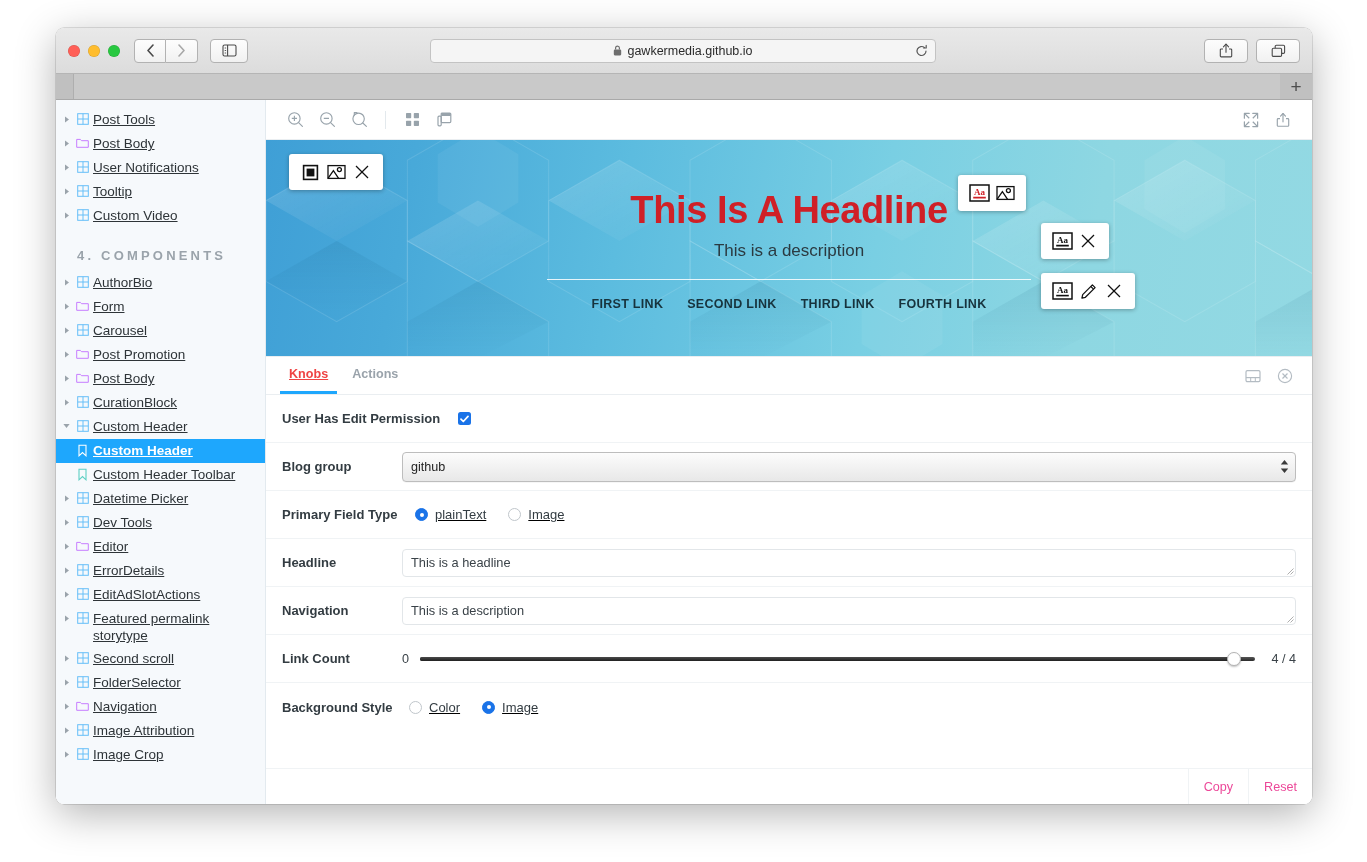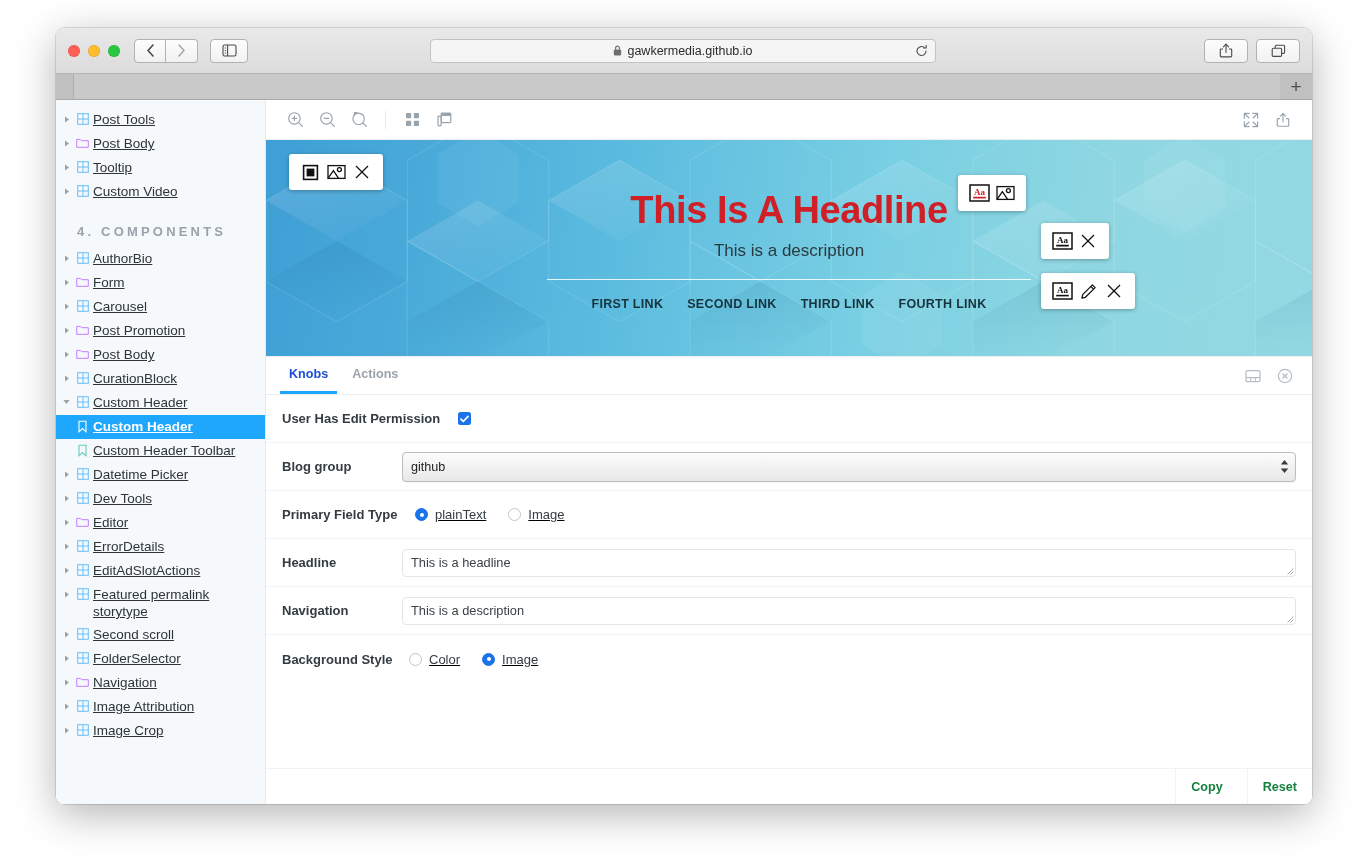--- a/index.html
+++ b/index.html
@@ -244,21 +244,21 @@
     border-bottom: 1px solid #eaeef1;
     padding: 0 14px;
   }
   .atab {
     display: flex; align-items: center;
     padding: 0 9px; margin-right: 6px;
     font-size: 12.6px; font-weight: bold;
     color: #9aa3ab; cursor: pointer;
     border-bottom: 3px solid transparent;
   }
-  .atab.active { color: #1d4ed8; border-bottom-color: #1EA7FD; }
+  .atab.active { color: #ef4444; border-bottom-color: #1EA7FD; text-decoration: underline; }
   .addon-tabs-right { margin-left: auto; display: flex; align-items: center; gap: 6px; }
   .apbtn { width:26px; height:26px; display:flex; align-items:center; justify-content:center; color:#b4bcc3; cursor:pointer;}
 
   
   .knobs { flex: 1 1 auto; overflow: hidden; }
   .krow {
     display: flex; align-items: center;
     border-bottom: 1px solid #f0f3f5;
     min-height: 48px;
     padding: 0 16px;
@@ -340,24 +340,23 @@
 
   
   .panel-footer {
     flex: 0 0 36px; height: 36px;
     border-top: 1px solid #f0f3f5;
     display: flex; align-items: stretch; justify-content: flex-end;
   }
   .pfbtn {
     padding: 0 15px;
     display: flex; align-items: center;
-    font-size: 12.6px; font-weight: bold; color: #15803d;
+    font-size: 12.6px; font-weight: normal; color: #ec4899;
     border-left: 1px solid #f0f3f5;
     cursor: pointer;
-    margin-left: 9px;
   }
 </style>
 </head>
 <body>
 
 <div id="desktop">
   <div id="browser-window">
 
     <div class="chrome-top">
       <div class="traffic">
@@ -452,20 +451,35 @@
                 <svg width="6" height="7" viewBox="0 0 6 7">
                   <path d="M1 .4 L5 3.5 L1 6.6 Z" fill="#9aa3ab"></path>
                 </svg>
               </span>
               <span class="tico">
                 <svg width="13" height="11" viewBox="0 0 13 11">
                   <path d="M.7 2.4 H4.4 L5.5 3.7 H12.3 V10.3 H.7 Z" fill="none" stroke="#c77dff" stroke-width="1"></path>
                 </svg>
               </span>
               <span class="lbl">Post Body</span>
+            </div>
+            <div class="nav-item">
+              <span class="caret">
+                <svg width="6" height="7" viewBox="0 0 6 7">
+                  <path d="M1 .4 L5 3.5 L1 6.6 Z" fill="#9aa3ab"></path>
+                </svg>
+              </span>
+              <span class="tico">
+                <svg width="12" height="12" viewBox="0 0 12 12">
+                  <rect x=".7" y=".7" width="10.6" height="10.6" fill="none" stroke="#66bff8" stroke-width="1"></rect>
+                  <line x1="6" y1=".7" x2="6" y2="11.3" stroke="#66bff8" stroke-width="1"></line>
+                  <line x1=".7" y1="6" x2="11.3" y2="6" stroke="#66bff8" stroke-width="1"></line>
+                </svg>
+              </span>
+              <span class="lbl">User Notifications</span>
             </div>
             <div class="nav-item">
               <span class="caret">
                 <svg width="6" height="7" viewBox="0 0 6 7">
                   <path d="M1 .4 L5 3.5 L1 6.6 Z" fill="#9aa3ab"></path>
                 </svg>
               </span>
               <span class="tico">
                 <svg width="12" height="12" viewBox="0 0 12 12">
                   <rect x=".7" y=".7" width="10.6" height="10.6" fill="none" stroke="#66bff8" stroke-width="1"></rect>
@@ -1071,20 +1085,34 @@
                   <svg class="grip" viewBox="0 0 9 9">
                     <g stroke="#9b9b9b" stroke-width=".8">
                       <line x1="8.5" y1="2.5" x2="2.5" y2="8.5"></line>
                       <line x1="8.5" y1="5.5" x2="5.5" y2="8.5"></line>
                     </g>
                   </svg>
                 </div>
               </div>
             </div>
 
+            <div class="krow">
+              <div class="klabel">Link Count</div>
+              <div class="kfield">
+                <div class="slider-wrap">
+                  <span class="smin">0</span>
+                  <span class="srange">
+                    <span class="strack"></span>
+                    <span class="sfill"></span>
+                    <span class="sthumb"></span>
+                  </span>
+                  <span class="smax">4 / 4</span>
+                </div>
+              </div>
+            </div>
 
             <div class="krow" style="border-bottom:none">
               <div class="klabel" style="flex:0 0 127px">Background Style</div>
               <div class="kfield">
                 <div class="radio-wrap">
                   <div class="radio">
                     <span class="rdot"></span>
                     <span>Color</span>
                   </div>
                   <div class="radio">

